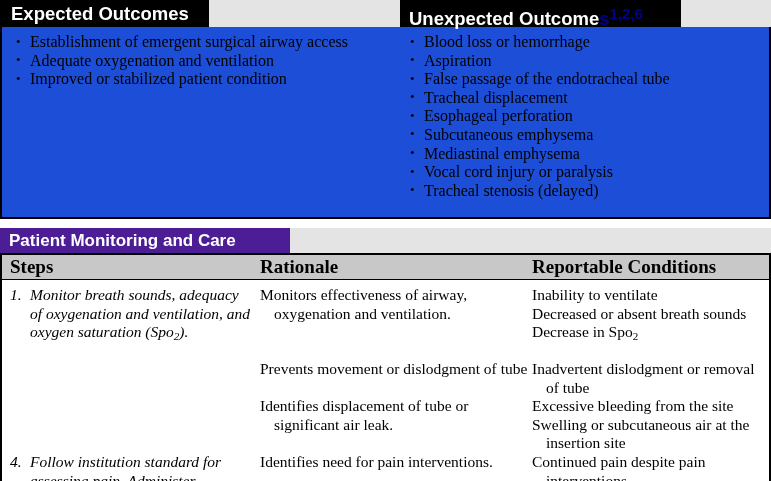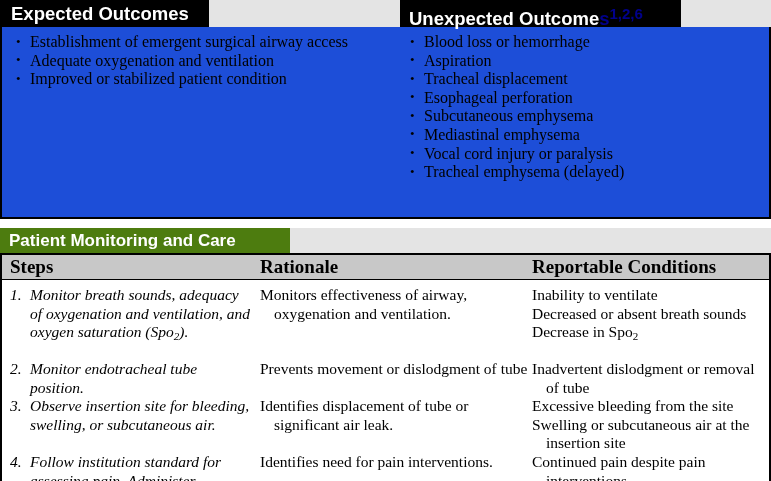--- a/index.html
+++ b/index.html
@@ -103,21 +103,21 @@
     width: 771px;
     height: 25px;
     background: #e4e4e4;
   }
   .sect-hdr {
     position: absolute;
     left: 0px;
     top: 0px;
     width: 290px;
     height: 25px;
-    background: #4d7c0f;
+    background: #4c1d95;
     color: #ffffff;
     font-family: "Liberation Sans", sans-serif;
     font-weight: bold;
     font-size: 17px;
     line-height: 25px;
     padding-left: 9px;
     box-sizing: border-box;
     white-space: nowrap;
   }
 
@@ -204,26 +204,27 @@
 
   <ul class="bullets bullets-left">
     <li>Establishment of emergent surgical airway access</li>
     <li>Adequate oxygenation and ventilation</li>
     <li>Improved or stabilized patient condition</li>
   </ul>
 
   <ul class="bullets bullets-right">
     <li>Blood loss or hemorrhage</li>
     <li>Aspiration</li>
+    <li>False passage of the endotracheal tube</li>
     <li>Tracheal displacement</li>
     <li>Esophageal perforation</li>
     <li>Subcutaneous emphysema</li>
     <li>Mediastinal emphysema</li>
     <li>Vocal cord injury or paralysis</li>
-    <li>Tracheal emphysema (delayed)</li>
+    <li>Tracheal stenosis (delayed)</li>
   </ul>
 </div>
 
 <div class="sect">
   <div class="sect-band"></div>
   <div class="sect-hdr">
     <span>Patient Monitoring and Care</span>
   </div>
 
   <div class="table-wrap">
@@ -243,35 +244,29 @@
           <p>Monitors effectiveness of airway, oxygenation and ventilation.</p>
         </div>
         <div class="cell c-rep">
           <p>Inability to ventilate</p>
           <p>Decreased or absent breath sounds</p>
           <p><span>Decrease in Spo</span><sub>2</sub></p>
         </div>
       </div>
 
       <div class="trow" style="height:37px;">
-        <div class="cell c-steps">
-          <p><span class="num">2.</span><span>Monitor endotracheal tube position.</span></p>
-        </div>
         <div class="cell c-rat">
           <p>Prevents movement or dislodgment of tube</p>
         </div>
         <div class="cell c-rep">
           <p>Inadvertent dislodgment or removal of tube</p>
         </div>
       </div>
 
       <div class="trow" style="height:56px;">
-        <div class="cell c-steps">
-          <p><span class="num">3.</span><span>Observe insertion site for bleeding, swelling, or subcutaneous air.</span></p>
-        </div>
         <div class="cell c-rat">
           <p>Identifies displacement of tube or significant air leak.</p>
         </div>
         <div class="cell c-rep">
           <p>Excessive bleeding from the site</p>
           <p>Swelling or subcutaneous air at the insertion site</p>
         </div>
       </div>
 
       <div class="trow" style="height:56px;">

